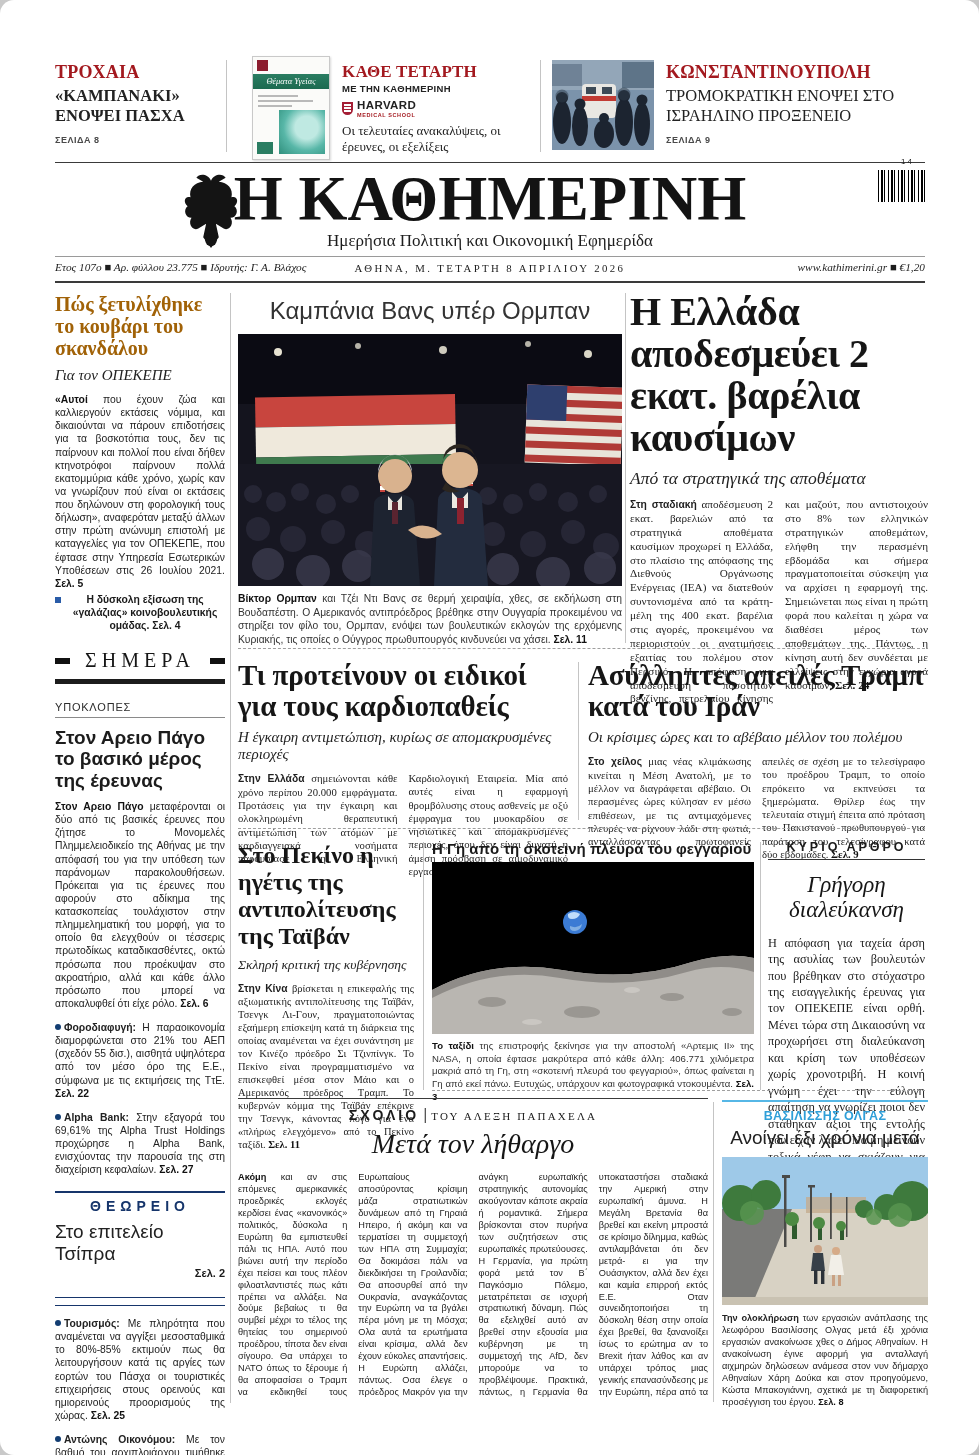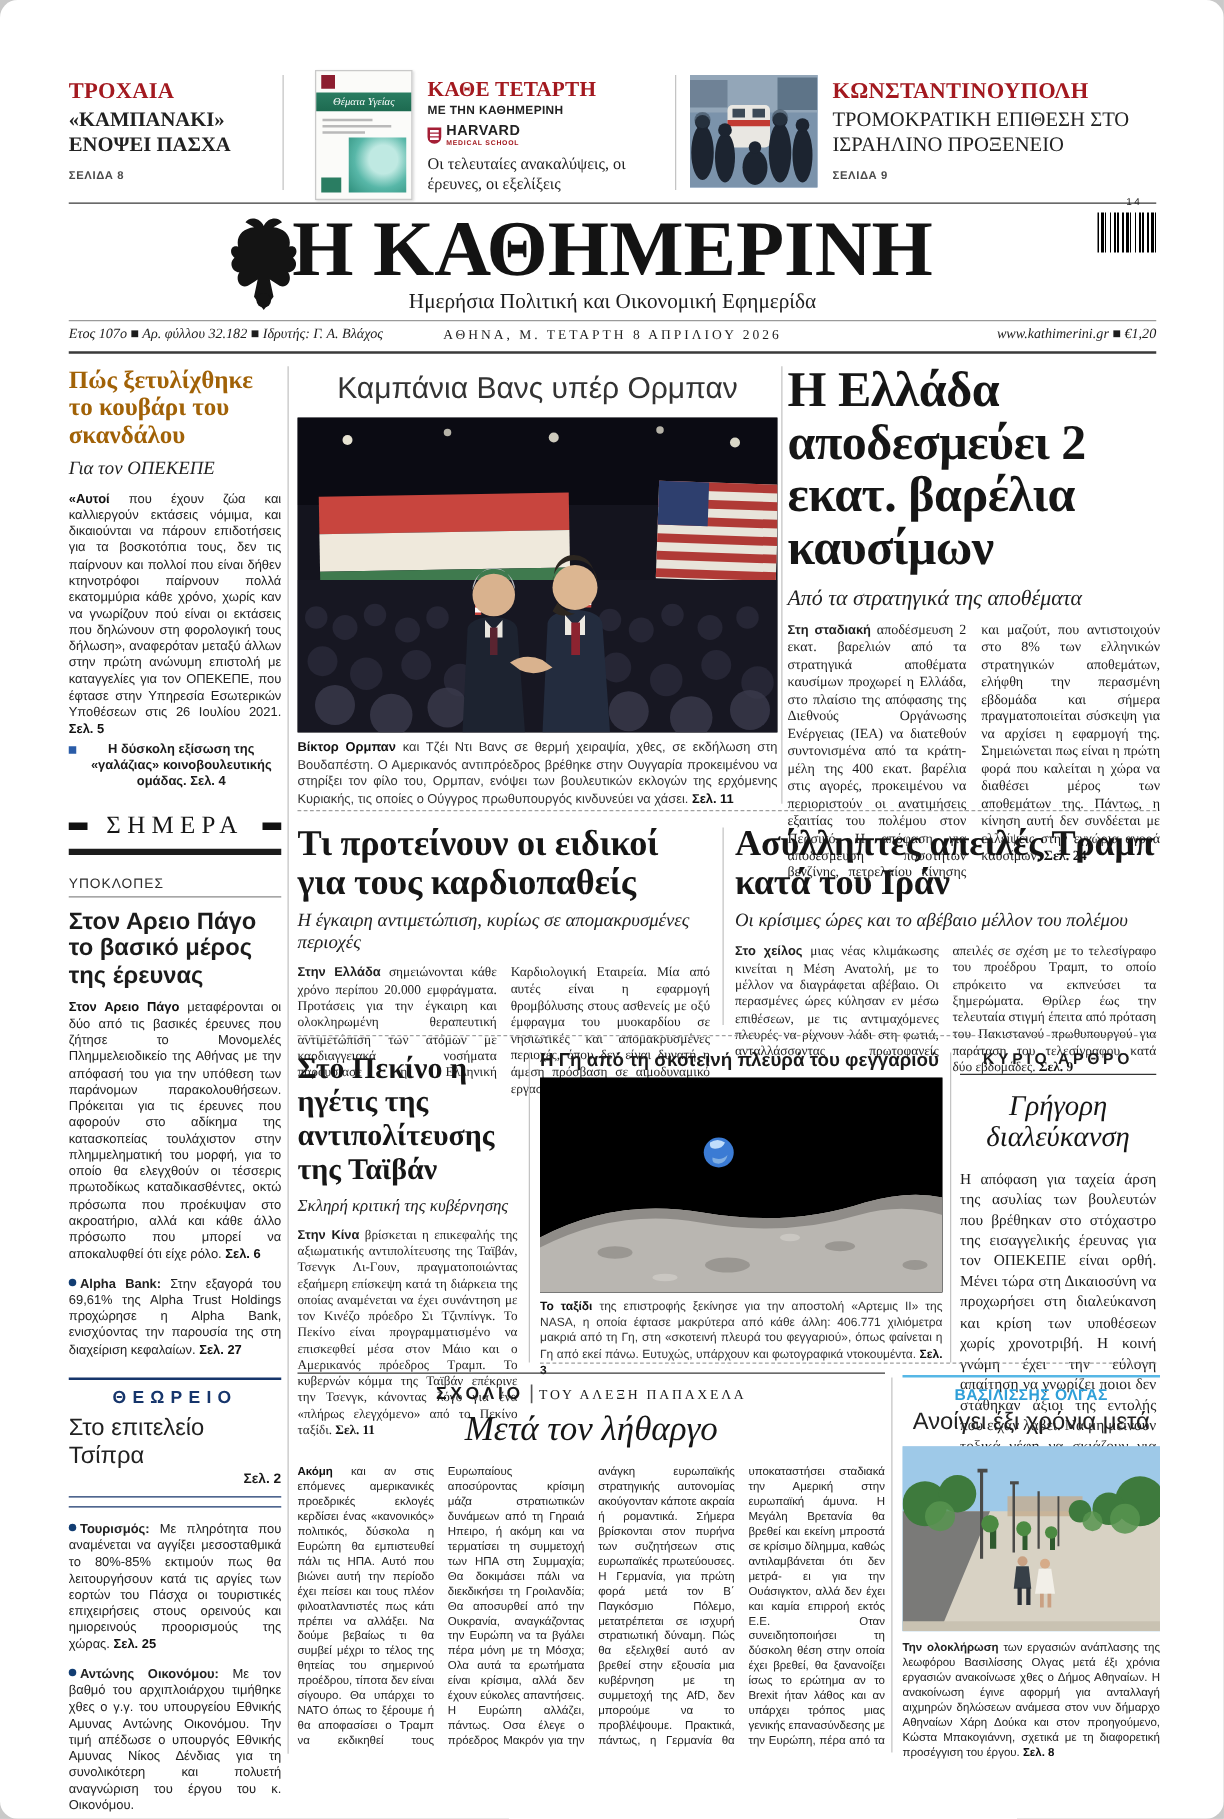--- a/index.html
+++ b/index.html
@@ -54,21 +54,21 @@
     font-size:20px;letter-spacing:5px;color:#161616;padding-bottom:7px;border-bottom:5px solid #1c1c1c;}
   .simera:before,.simera:after{content:"";position:absolute;top:9px;width:15px;height:6px;background:#111;}
   .simera:before{left:0;} .simera:after{right:0;}
   .kicker-small{margin-top:17px;font-size:11px;letter-spacing:.8px;color:#2c2c2c;padding-bottom:4px;border-bottom:1px solid #8a8a8a;}
   .rail-h2{font-size:19px;font-weight:bold;line-height:1.13;color:#1c1c1c;margin-top:9px;}
   .brief{margin-top:11px;font-size:10.35px;line-height:1.27;color:#222;text-align:justify;}
   .dot{display:inline-block;width:6px;height:6px;border-radius:50%;background:#123d72;margin-right:3px;vertical-align:1px;}
   .theoreio{margin-top:15px;border-top:2px solid #16356b;border-bottom:1px solid #16356b;padding:5px 0 7px;}
   .theoreio .tlabel{text-align:center;color:#16356b;font-weight:bold;font-size:14px;letter-spacing:5px;}
   .theoreio .ttitle{font-size:19px;color:#222;line-height:1.15;margin-top:7px;}
-  .theoreio .tpage{text-align:right;font-weight:bold;font-size:11px;color:#1a1a1a;margin-top:2px;border-bottom:1px solid #16356b;padding-bottom:8px;}
+  .theoreio .tpage{text-align:right;font-weight:bold;font-size:11px;color:#1a1a1a;margin-top:2px;border-bottom:1px solid #16356b;padding-bottom:18px;}
 
   
   .vance-h{position:absolute;left:238px;top:297px;width:384px;text-align:center;font-size:24px;color:#333;font-weight:400;}
   .photo-main{position:absolute;left:238px;top:334px;width:384px;height:252px;overflow:hidden;background:#101018;}
   .cap{font-size:10.3px;line-height:1.32;color:#333;text-align:justify;}
   .cap b.lead{color:#111;}
   .caption-main{position:absolute;left:238px;top:592px;width:384px;}
 
   
   .lead-h{position:absolute;left:630px;top:291px;width:298px;font-family:"Liberation Serif",serif;
@@ -173,57 +173,58 @@
           <circle cx="52" cy="58" r="5"></circle>
       </g>
       <g fill="#2e3b49">
           <circle cx="10" cy="36" r="6.5" opacity=".5"></circle>
           <circle cx="72" cy="34" r="6.5" opacity=".5"></circle>
         </g>
     </svg>
   </div>
   <div class="abs" style="left:666px;top:62px;width:262px;">
     <div class="promo-kicker">ΚΩΝΣΤΑΝΤΙΝΟΥΠΟΛΗ</div>
-    <div class="promo-title">ΤΡΟΜΟΚΡΑΤΙΚΗ ΕΠΙΘΕΣΗ ΣΤΟ ΙΣΡΑΗΛΙΝΟ ΠΡΟΞΕΝΕΙΟ</div>
+    <div class="promo-title">ΤΡΟΜΟΚΡΑΤΙΚΗ ΕΝΟΨΕΙ ΣΤΟ ΙΣΡΑΗΛΙΝΟ ΠΡΟΞΕΝΕΙΟ</div>
     <div class="promo-page">ΣΕΛΙΔΑ 9</div>
   </div>
   <div class="hrule" style="left:55px;top:162px;width:870px;"></div>
 
   <div class="abs" style="left:181px;top:172px;width:60px;height:78px;">
     <svg width="60" height="78" viewBox="0 0 60 80">
       <path fill="#141414" d="M30 9 C27 2 18 1 15 6 l7 4 C13 11 7 17 9 26 C3 24 1 31 6 35 C1 39 4 47 10 47 C6 53 11 61 17 58 l8 -5 -3 14 8 11 8 -11 -3 -14 8 5 C49 61 54 53 50 47 C56 47 59 39 54 35 C59 31 57 24 51 26 C53 17 47 11 38 10 l7 -4 C42 1 33 2 30 9 Z"></path>
       <circle cx="30" cy="70" r="6" fill="#141414"></circle>
     </svg>
   </div>
   <div class="abs mast-sub" style="left:55px;top:231px;width:870px;">Ημερήσια Πολιτική και Οικονομική Εφημερίδα</div>
   <div class="abs mast-title" style="left:55px;top:163px;width:870px;">Η ΚΑΘΗΜΕΡΙΝΗ</div>
   <div class="edition-no">14</div>
   <div class="barcode"></div>
 
   <div class="hrule light" style="left:55px;top:256px;width:870px;"></div>
-  <div class="abs dl it" style="left:55px;top:261px;">Ετος 107ο ■ Αρ. φύλλου 32.182 ■ Ιδρυτής: Γ. Α. Βλάχος</div>
+  <div class="abs dl it" style="left:55px;top:261px;">Ετος 107ο ■ Αρ. φύλλου 23.775 ■ Ιδρυτής: Γ. Α. Βλάχος</div>
   <div class="abs dl sp" style="left:255px;top:262px;width:470px;text-align:center;">ΑΘΗΝΑ, Μ. ΤΕΤΑΡΤΗ 8 ΑΠΡΙΛΙΟΥ 2026</div>
   <div class="abs dl it" style="left:725px;top:261px;width:200px;text-align:right;">www.kathimerini.gr ■ €1,20</div>
   <div class="hrule" style="left:55px;top:281px;width:870px;height:2px;"></div>
 
   <div class="rail">
     <div class="rail-h1 serif">Πώς ξετυλίχθηκε το κουβάρι του σκανδάλου</div>
     <div class="rail-deck">Για τον ΟΠΕΚΕΠΕ</div>
     <div class="rail-body"><b class="lead">«Αυτοί</b> <span>που έχουν ζώα και καλλιεργούν εκτάσεις νόμιμα, και δικαιούνται να πάρουν επιδοτήσεις για τα βοσκοτόπια τους, δεν τις παίρνουν και πολλοί που είναι δήθεν κτηνοτρόφοι παίρνουν πολλά εκατομμύρια κάθε χρόνο, χωρίς καν να γνωρίζουν πού είναι οι εκτάσεις που δηλώνουν στη φορολογική τους δήλωση», αναφερόταν μεταξύ άλλων στην πρώτη ανώνυμη επιστολή με καταγγελίες για τον ΟΠΕΚΕΠΕ, που έφτασε στην Υπηρεσία Εσωτερικών Υποθέσεων στις 26 Ιουλίου 2021.</span> <b class="pagenum">Σελ. 5</b></div>
     <div class="related">
       <span class="sq"></span>
       <span class="related-text">Η δύσκολη εξίσωση της «γαλάζιας» κοινοβουλευτικής ομάδας. Σελ. 4</span>
     </div>
 
     <div class="simera serif">ΣΗΜΕΡΑ</div>
 
     <div class="kicker-small">ΥΠΟΚΛΟΠΕΣ</div>
     <div class="rail-h2">Στον Αρειο Πάγο το βασικό μέρος της έρευνας</div>
     <div class="rail-body"><b class="lead">Στον Αρειο Πάγο</b> <span>μεταφέρονται οι δύο από τις βασικές έρευνες που ζήτησε το Μονομελές Πλημμελειοδικείο της Αθήνας με την απόφασή του για την υπόθεση των παράνομων παρακολουθήσεων. Πρόκειται για τις έρευνες που αφορούν στο αδίκημα της κατασκοπείας τουλάχιστον στην πλημμεληματική του μορφή, για το οποίο θα ελεγχθούν οι τέσσερις πρωτοδίκως καταδικασθέντες, οκτώ πρόσωπα που προέκυψαν στο ακροατήριο, αλλά και κάθε άλλο πρόσωπο που μπορεί να αποκαλυφθεί ότι είχε ρόλο.</span> <b class="pagenum">Σελ. 6</b></div>
 
+    <div class="brief"><span class="dot"></span><b>Φοροδιαφυγή:</b> <span>Η παραοικονομία διαμορφώνεται στο 21% του ΑΕΠ (σχεδόν 55 δισ.), αισθητά υψηλότερα από τον μέσο όρο της Ε.Ε., σύμφωνα με τις εκτιμήσεις της ΤτΕ.</span> <b class="pagenum">Σελ. 22</b></div>
     <div class="brief"><span class="dot"></span><b>Alpha Bank:</b> <span>Στην εξαγορά του 69,61% της Alpha Trust Holdings προχώρησε η Alpha Bank, ενισχύοντας την παρουσία της στη διαχείριση κεφαλαίων.</span> <b class="pagenum">Σελ. 27</b></div>
 
     <div class="theoreio">
       <div class="tlabel">ΘΕΩΡΕΙΟ</div>
       <div class="ttitle">Στο επιτελείο Τσίπρα</div>
       <div class="tpage">Σελ. 2</div>
     </div>
 
     <div class="brief"><span class="dot"></span><b>Τουρισμός:</b> <span>Με πληρότητα που αναμένεται να αγγίξει μεσοσταθμικά το 80%-85% εκτιμούν πως θα λειτουργήσουν κατά τις αργίες των εορτών του Πάσχα οι τουριστικές επιχειρήσεις στους ορεινούς και ημιορεινούς προορισμούς της χώρας.</span> <b class="pagenum">Σελ. 25</b></div>
     <div class="brief"><span class="dot"></span><b>Αντώνης Οικονόμου:</b> <span>Με τον βαθμό του αρχιπλοιάρχου τιμήθηκε χθες ο γ.γ. του υπουργείου Εθνικής Αμυνας Αντώνης Οικονόμου. Την τιμή απέδωσε ο υπουργός Εθνικής Αμυνας Νίκος Δένδιας για τη συνολικότερη και πολυετή αναγνώριση του έργου του κ. Οικονόμου.</span> </div>

